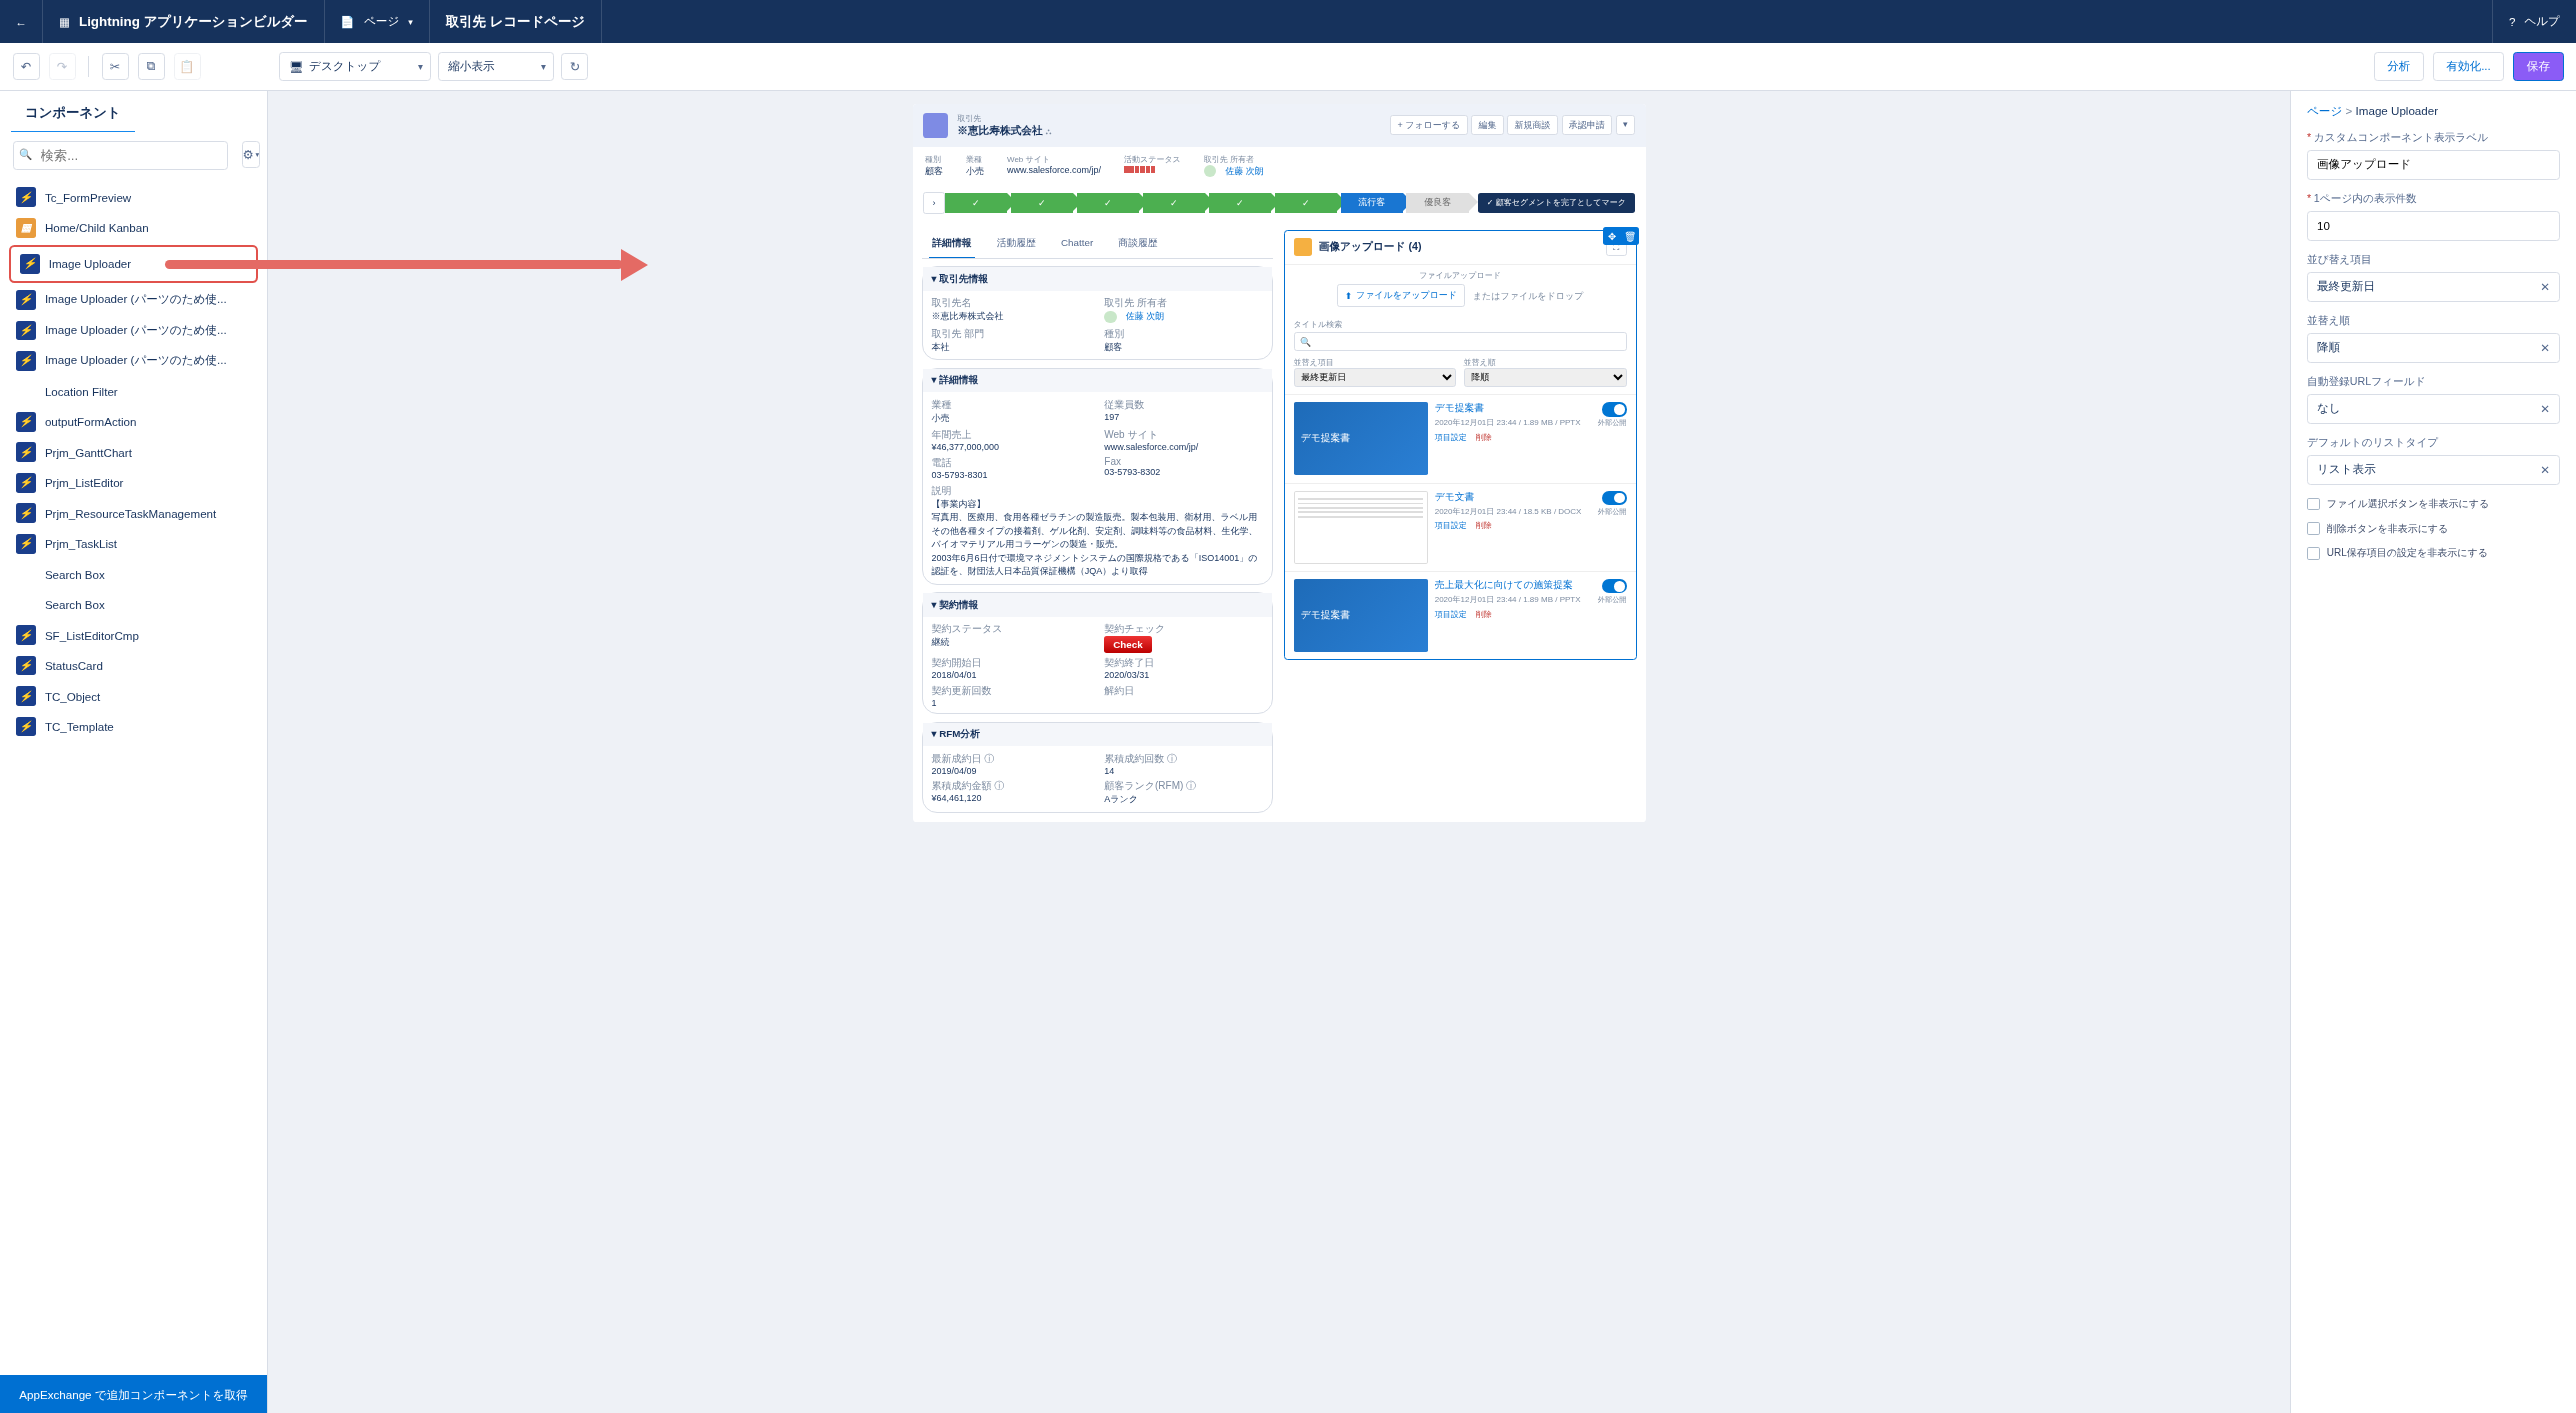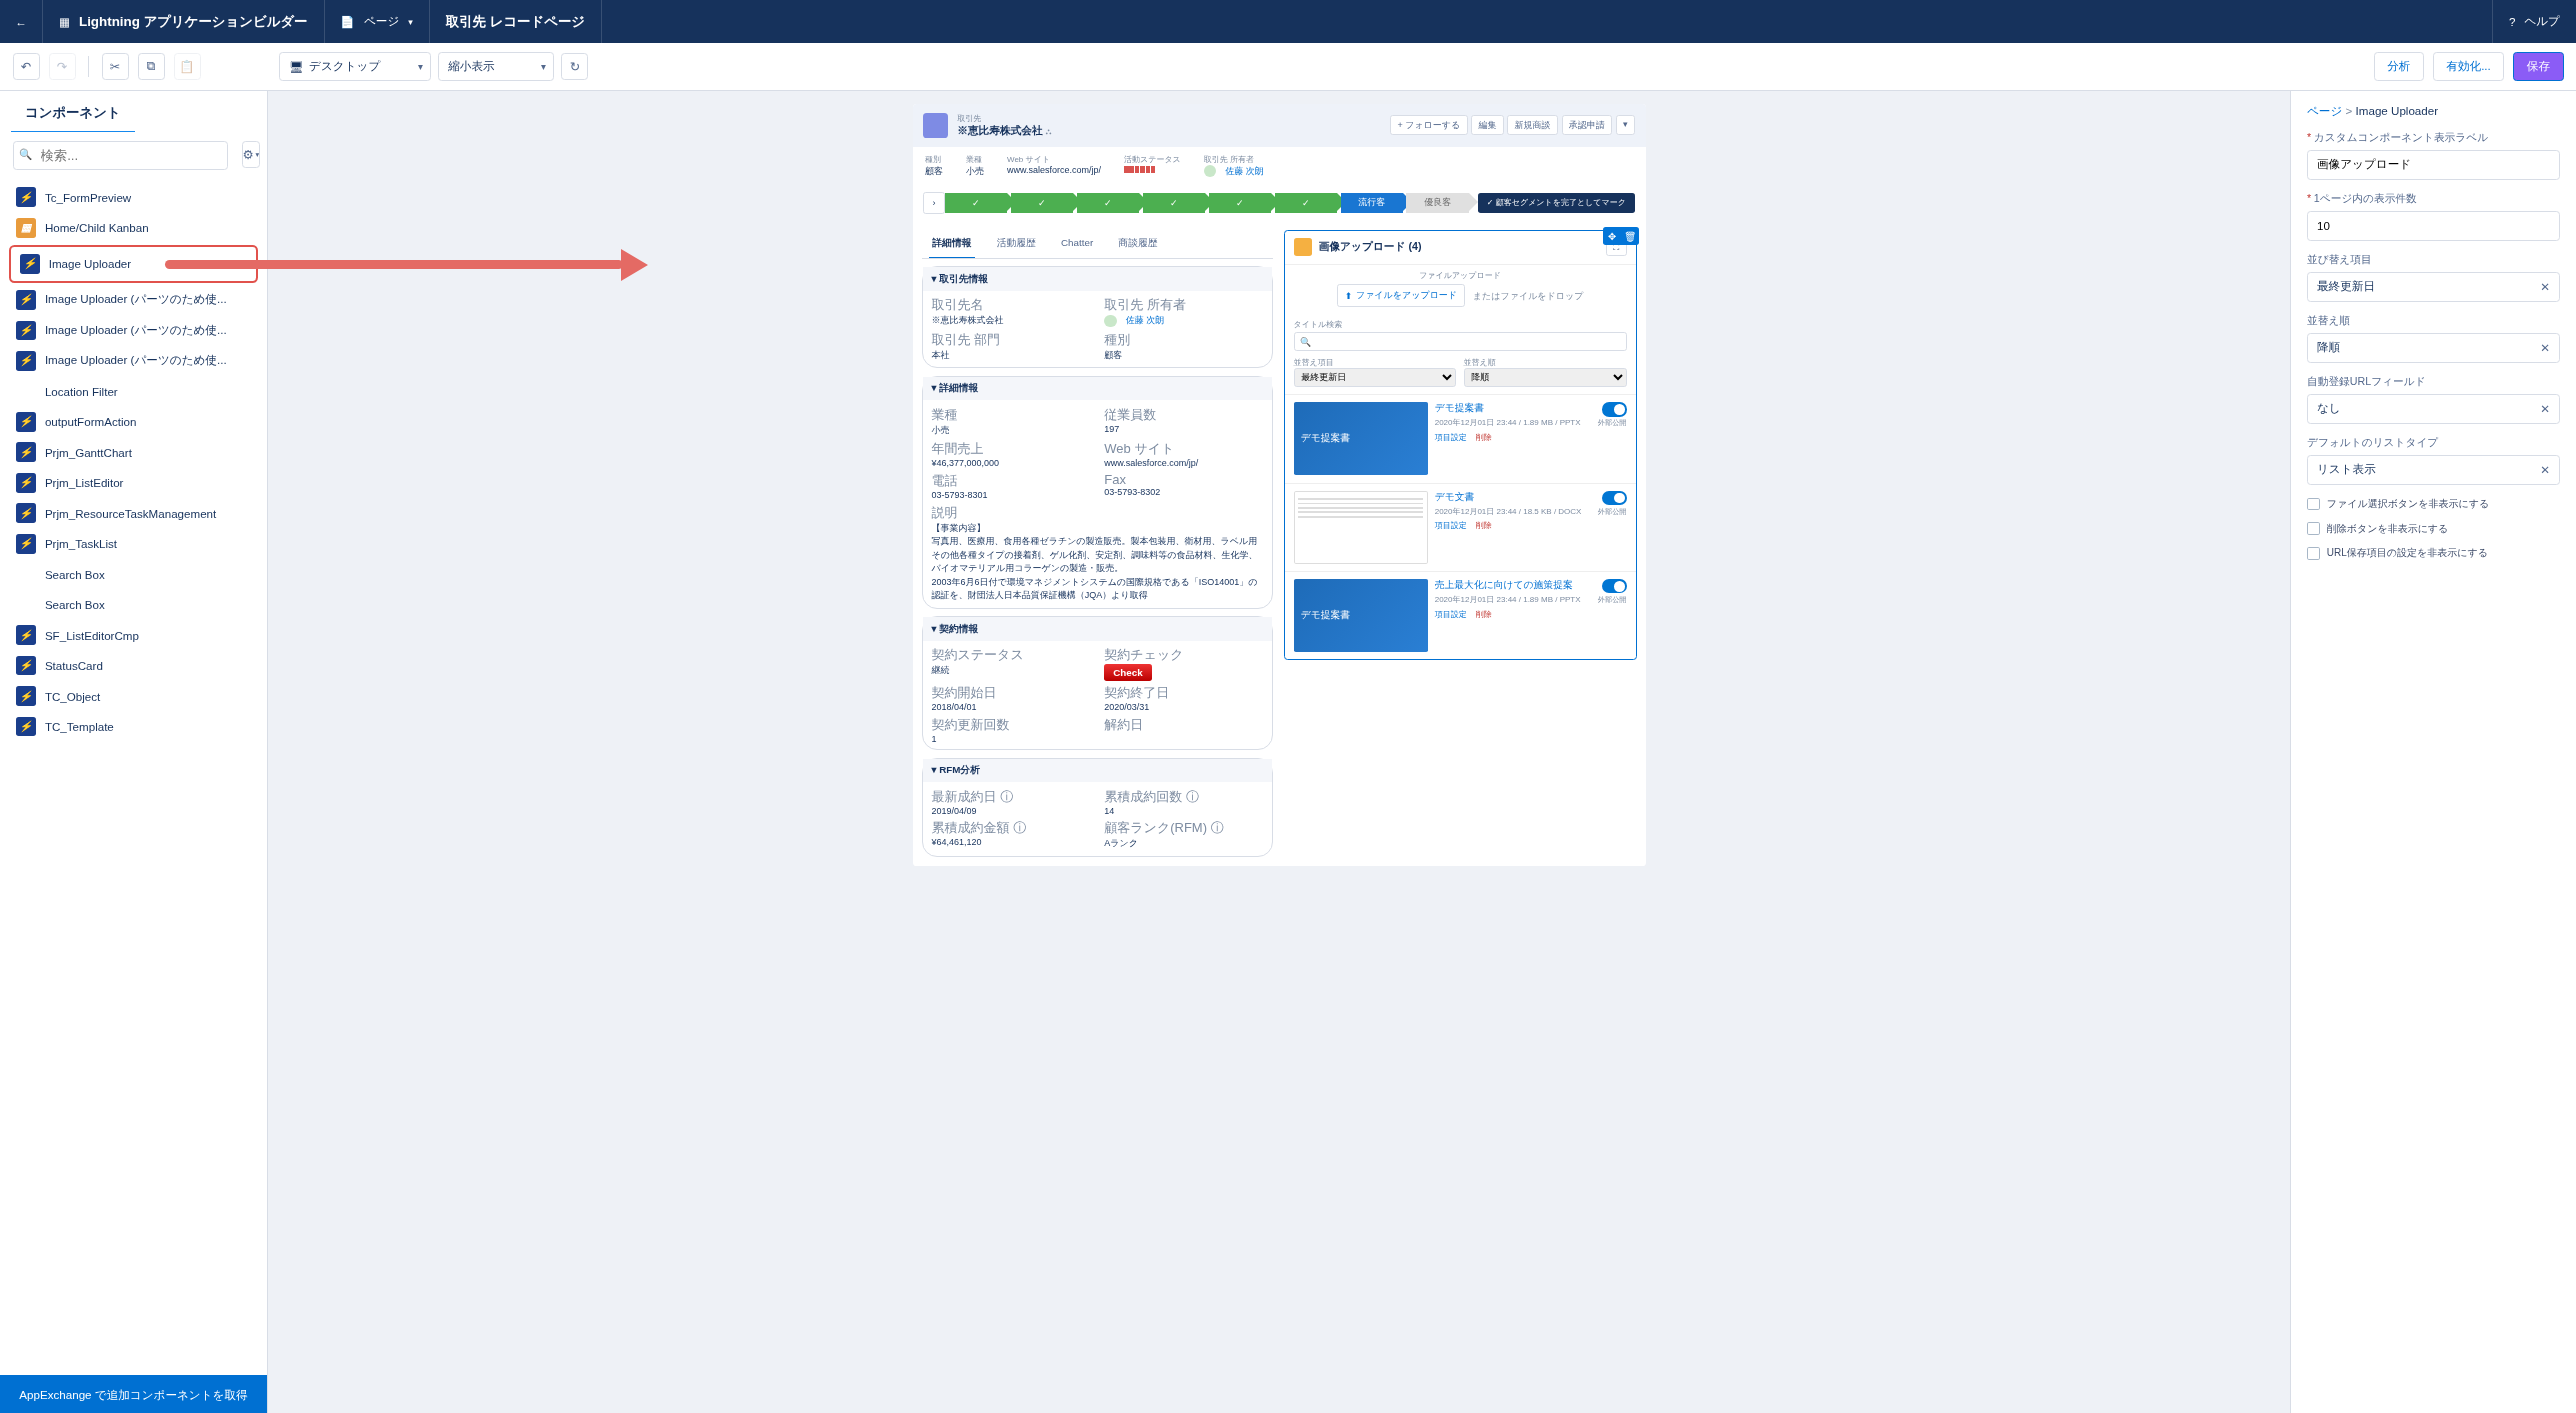--- a/index.html
+++ b/index.html
@@ -52,21 +52,21 @@
 .pathbtn { background: #16325c; color: #fff; font-size: 8px; padding: 4.5px 9px; border-radius: 2.7px; margin-left: 5.4px; }
 .twocol { display: flex; gap: 10.7px; padding: 9px; align-items: flex-start; }
 .leftrec { flex: 1; min-width: 0; }
 .rightrec { width: 353px; }
 .tabs { display: flex; gap: 18px; border-bottom: 0.9px solid #d8dde6; font-size: 9.8px; padding: 0 7.2px; }
 .tab { padding: 7.2px 3.6px; color: #54698d; }
 .tab.active { color: #16325c; font-weight: 600; border-bottom: 1.8px solid #0070d2; }
 .sect { border: 0.9px solid #d8dde6; border-radius: 15px; margin-top: 7.2px; font-size: 9px; }
 .secthdr { background: #f4f6fa; padding: 5.4px 9px; font-weight: 600; font-size: 9.8px; }
 .sectin { padding: 5.4px 9px; display: grid; grid-template-columns: 1fr 1fr; gap: 3.6px 14.3px; }
-.f .l { color: #7d8ca1; font-size: 13px; }
+.f .l { color: #7d8ca1; font-size: 10px; }
 .f .v { color: #16325c; font-size: 9px; }
 .owner { display: flex; align-items: center; gap: 9px; }
 .avatar { width: 12.5px; height: 12.5px; border-radius: 50%; background: #c9e7c9; }
 .uploadcard { border: 0.9px solid #0070d2; border-radius: 3.6px; background: #fff; position: relative; }
 .floaticons { position: absolute; top: -3.6px; right: -3.6px; display: flex; background: #0275d8; border-radius: 2.7px; }
 .floaticons span { width: 18px; height: 18px; display: flex; align-items: center; justify-content: center; color: #fff; font-size: 9.8px; }
 .uchdr { display: flex; align-items: center; padding: 7.2px 9px; gap: 7.2px; border-bottom: 0.9px solid #eee; }
 .ucicon { width: 18px; height: 18px; background: #f5b041; border-radius: 2.7px; }
 .uparea { text-align: center; padding: 5.4px; font-size: 8px; }
 .uparea .lbl9 { color: #7d8ca1; margin-bottom: 3.6px; font-family: Liberation Serif, serif; }

